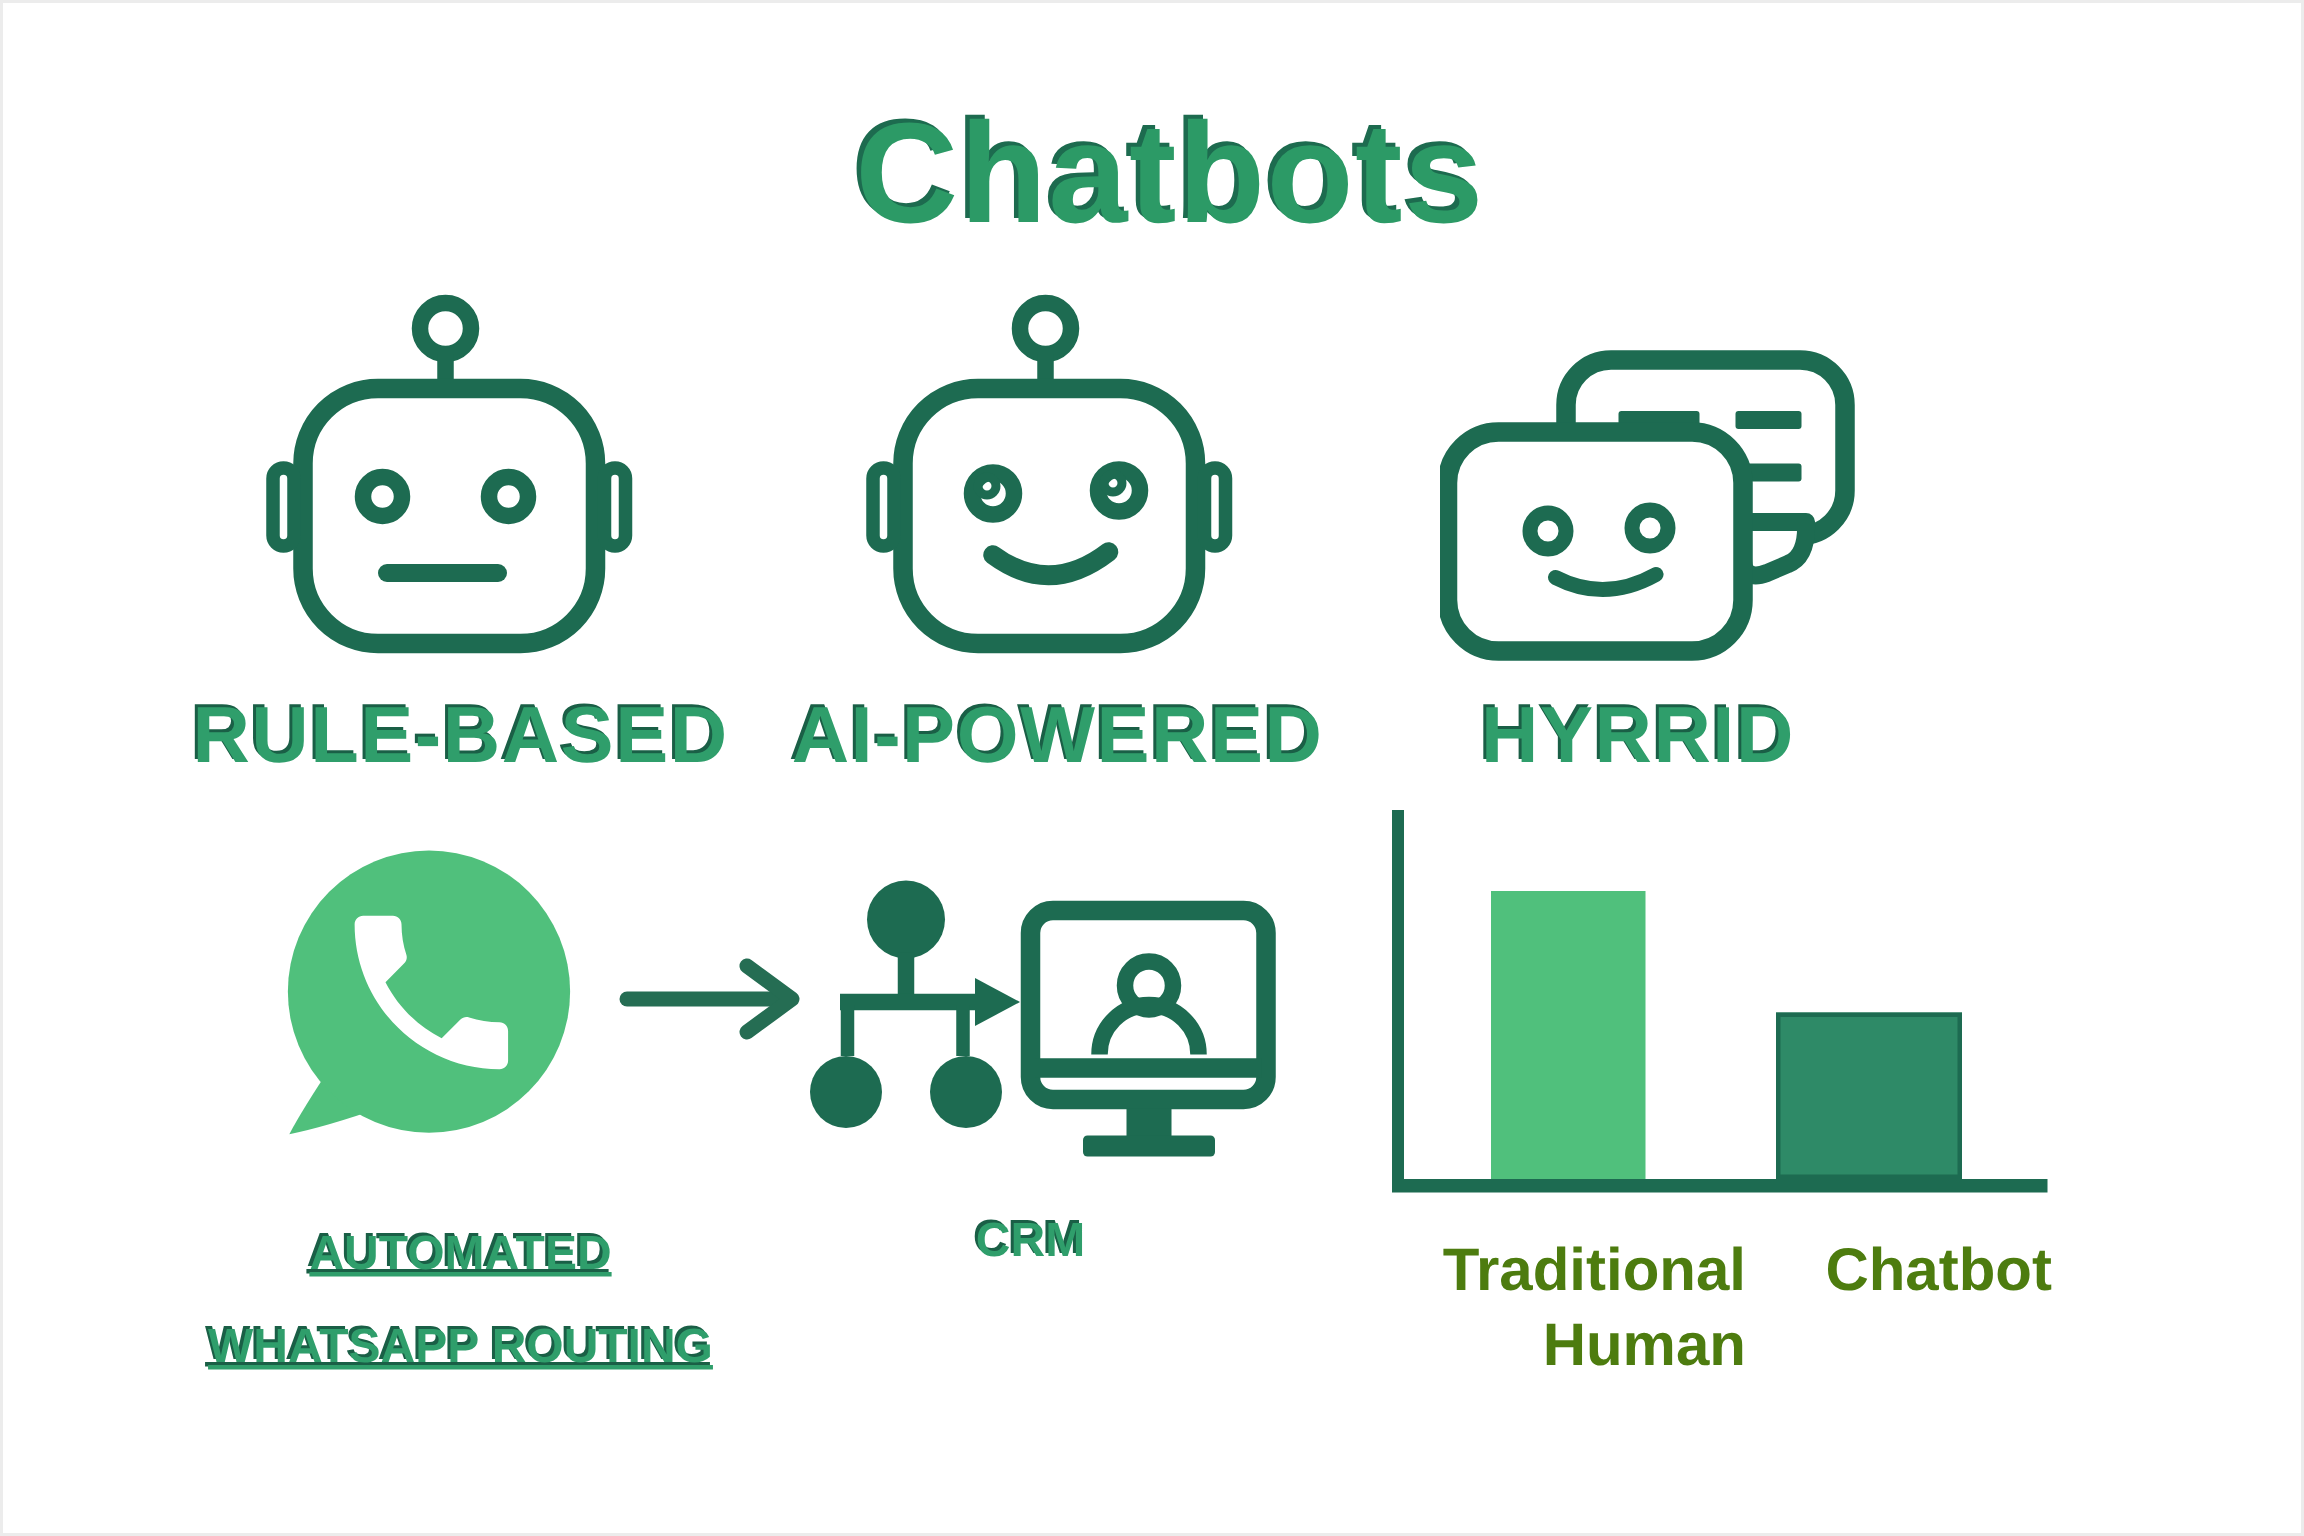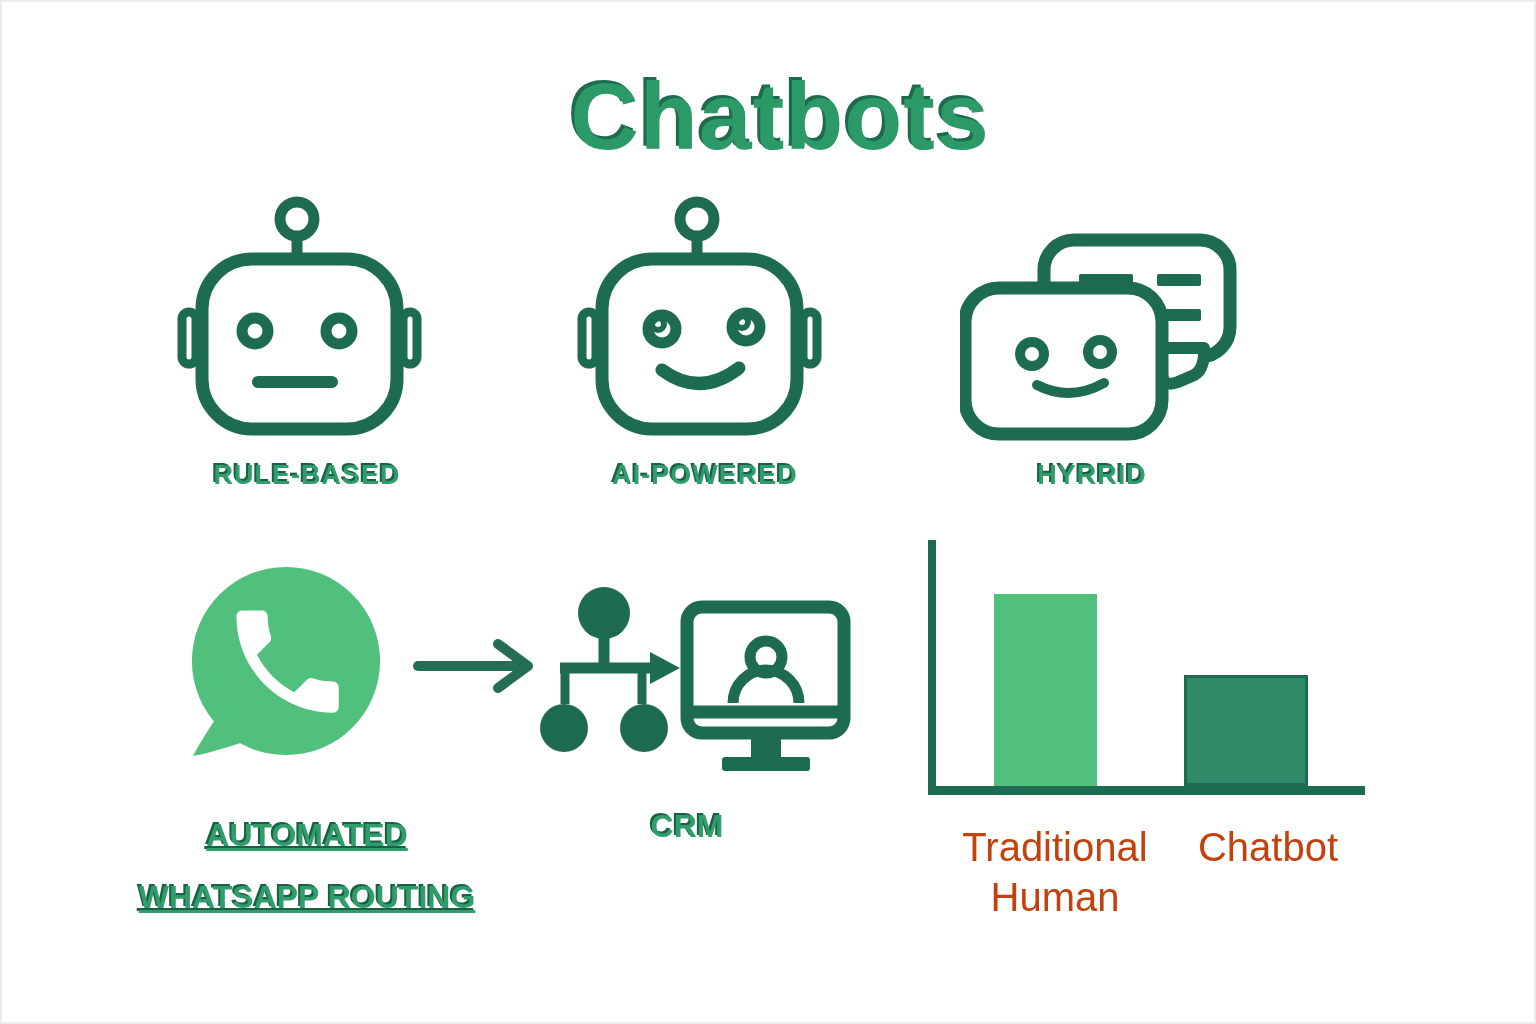--- a/index.html
+++ b/index.html
@@ -12,25 +12,25 @@
   .page-title{
     left:0;right:0;top:60px;text-align:center;
     font-size:95px;font-weight:600;color:#2c9a66;letter-spacing:1px;
     text-shadow:-3px -3px 0 #1d6b4f;
     margin-left:24px;
   }
   .green-label{
     color:#2f9e6b;font-weight:700;text-align:center;
     text-shadow:-2px -2px 0 #1a5f46;
   }
-  .bot-label{font-size:27px;letter-spacing:1px;}
+  .bot-label{font-size:53px;letter-spacing:1px;}
   .flow-label{font-size:32px;letter-spacing:0px;line-height:62px;text-decoration:underline;}
   .crm-label{font-size:32px;}
   .chart-label{
-    color:#c2410c;font-weight:400;font-size:40px;line-height:50px;text-align:center;
+    color:#4d7c0f;font-weight:700;font-size:40px;line-height:50px;text-align:right;
   }
   .stroke{stroke:#1d6b51;fill:none;}
   .fillg{fill:#1d6b51;}
   
   .chart{left:926px;top:538px;width:460px;height:480px;}
   .y-axis{position:absolute;left:0;top:0;width:8px;height:252px;background:#1d6b51;}
   .x-axis{position:absolute;left:0;top:246px;width:437px;height:9px;background:#1d6b51;}
   .bar{position:absolute;bottom:234px;}
   .bar-1{left:66px;width:103px;}
   .bar-2{left:256px;width:124px;border:3px solid #1d6b51;box-sizing:border-box;}

